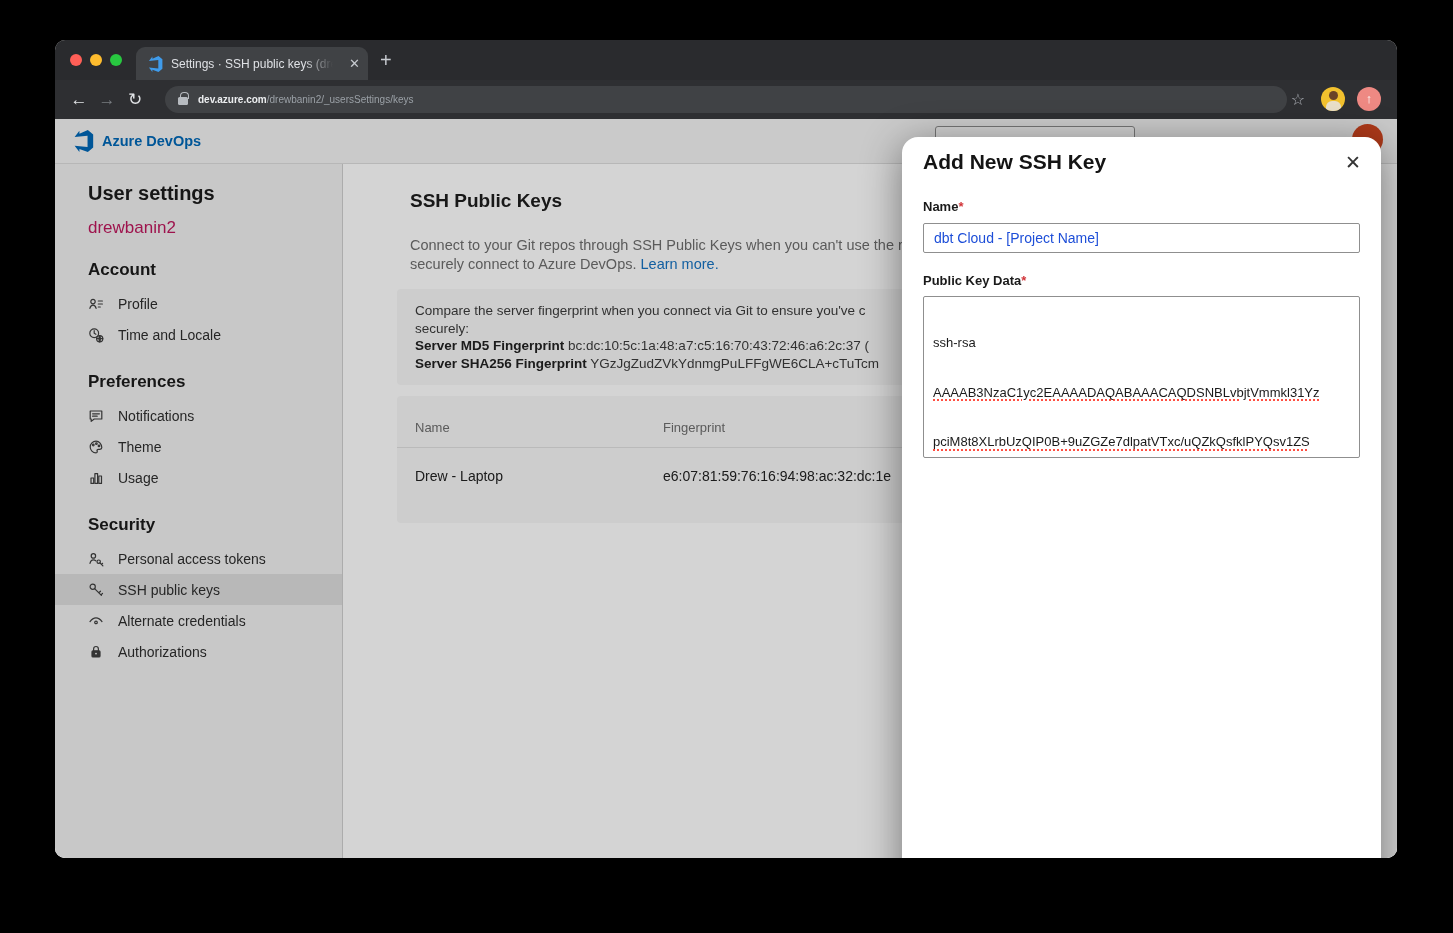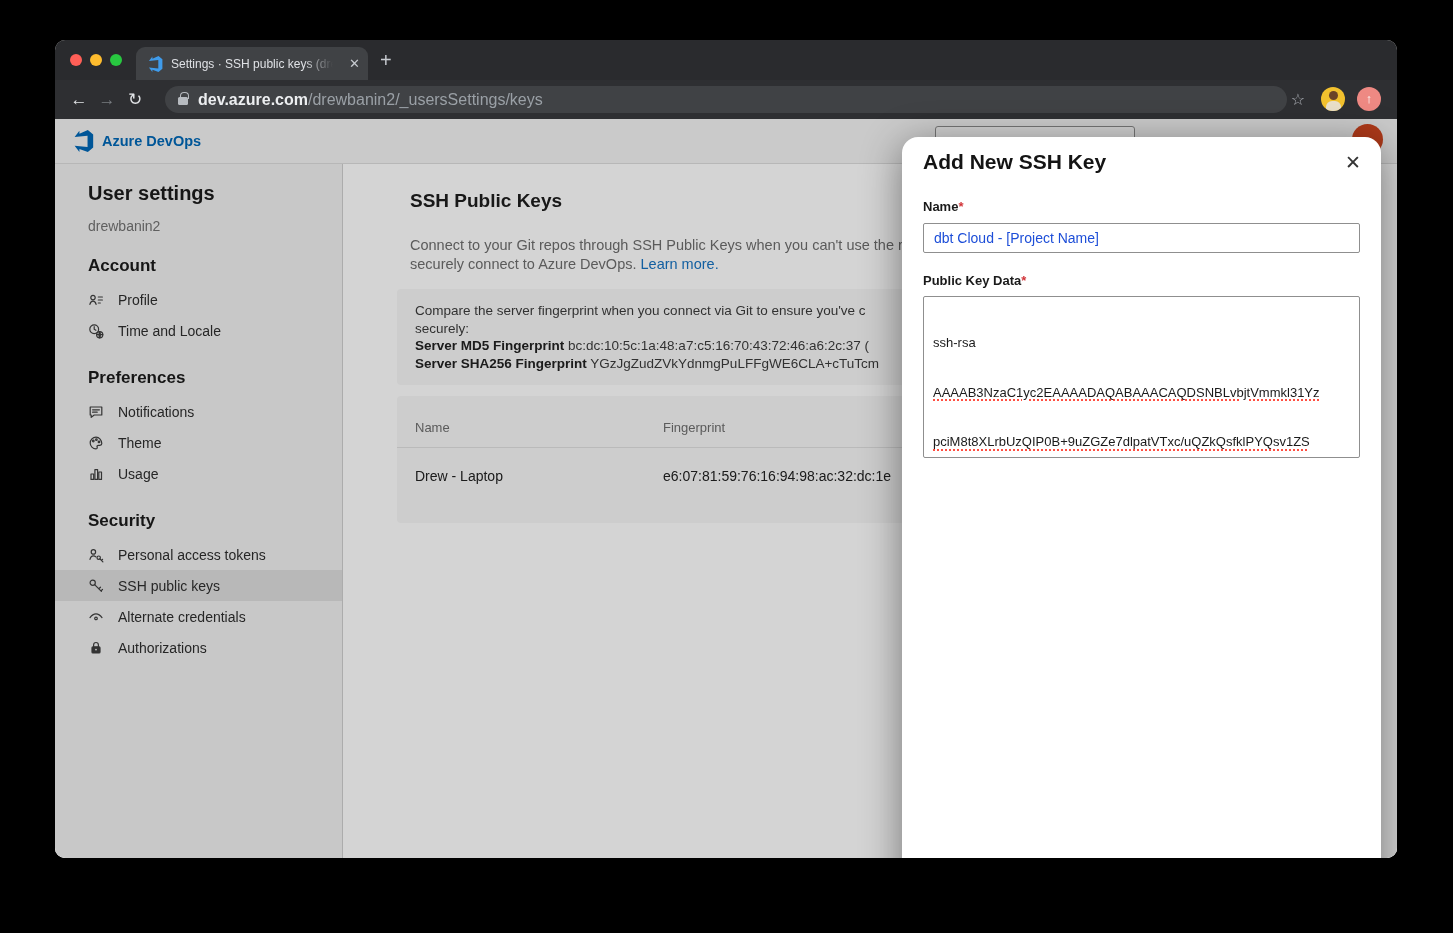--- a/index.html
+++ b/index.html
@@ -25,21 +25,21 @@
   
   .toolbar { position:relative; height:39px; background:#2e2f32; display:flex; align-items:center; }
   .navbtn { width:28px; text-align:center; font-size:17px; color:#e1e3e6; }
   .navbtn.disabled { color:#787c80; }
   .navbtn.back { margin-left:10px; }
   .urlpill { position:absolute; left:110px; top:6px; width:1122px; height:27px; border-radius:14px;
              background:#404245; display:flex; align-items:center; padding-left:13px; }
   .lockicon { position:relative; width:10px; height:8px; background:#b6babf; border-radius:1.5px; margin-right:10px; margin-top:3px;}
   .lockicon::before { content:""; position:absolute; left:1.5px; top:-5px; width:7px; height:6px;
              border:1.5px solid #b6babf; border-bottom:none; border-radius:4px 4px 0 0; }
-  .url { font-size:16px; }
+  .url { font-size:10px; }
   .url .host { color:#eceef0; font-weight:bold; }
   .url .path { color:#9aa0a6; }
   .staricon { position:absolute; right:92px; color:#aeb2b8; font-size:16px; top:10px;}
   .chrome-avatar { position:absolute; right:52px; top:7px; width:24px; height:24px; border-radius:50%;
              background:#f2c12e; overflow:hidden; }
   .chrome-avatar::before { content:""; position:absolute; left:8px; top:4px; width:9px; height:9px; border-radius:50%; background:#6b4327; }
   .chrome-avatar::after { content:""; position:absolute; left:5px; top:14px; width:15px; height:10px; border-radius:6px 6px 0 0; background:#e9dfc9; }
   .updatebtn { position:absolute; right:16px; top:7px; width:24px; height:24px; border-radius:50%;
              background:#ee8983; color:#fff; font-size:13px; font-weight:bold; text-align:center; line-height:24px; }
 
@@ -49,21 +49,21 @@
   .azheader { position:absolute; left:0; top:0; right:0; height:45px; background:#f3f3f3; border-bottom:1px solid #dcdcdc; }
   .azbrand { position:absolute; left:17px; top:11px; display:flex; align-items:center; gap:8px; }
   .azbrand svg { width:22px; height:22px; }
   .azbrand .brandname { color:#0068b7; font-size:14.5px; font-weight:bold; }
   .azsearch { position:absolute; left:880px; top:7px; width:200px; height:26px; background:#fbfbfb;
               border:1px solid #8d8d8d; border-radius:3px; }
   .az-avatar { position:absolute; left:1297px; top:5px; width:31px; height:31px; border-radius:50%; background:#d0451f; }
 
   .sidebar { position:absolute; left:0; top:45px; bottom:0; width:288px; background:#f1f1f1; border-right:1px solid #cfcfcf; padding-top:18px; }
   .side-title { font-size:20px; font-weight:bold; color:#1b1b1b; padding-left:33px; }
-  .side-user { font-size:14px; color:#737373; padding-left:33px; margin-top:13px; }
+  .side-user { font-size:17px; color:#be185d; padding-left:33px; margin-top:13px; }
   .side-sect { font-size:17px; font-weight:bold; color:#1b1b1b; padding-left:33px; margin-top:22px; margin-bottom:8px; }
   .side-item { display:flex; align-items:center; gap:14px; height:31px; padding-left:33px; font-size:14px; color:#2e2e2e; cursor:default; }
   .side-item svg { width:16px; height:16px; flex:0 0 16px; stroke:#3f3f3f; fill:none; stroke-width:1.2; stroke-linecap:round; stroke-linejoin:round; }
   .side-item.selected { background:#dedede; }
 
   .main { position:absolute; left:320px; top:45px; right:0; bottom:0; background:#fff; }
   .main-title { position:absolute; left:35px; top:26px; font-size:19px; font-weight:bold; color:#1d1d1d; }
   .main-desc { position:absolute; left:35px; top:72px; font-size:14.5px; line-height:18.5px; color:#6e6e6e; width:720px; white-space:nowrap; }
   .learnmore { color:#1673c2; }
   .infobox { position:absolute; left:22px; top:125px; width:940px; background:#f7f7f7; border-radius:4px; padding:13px 18px; 

